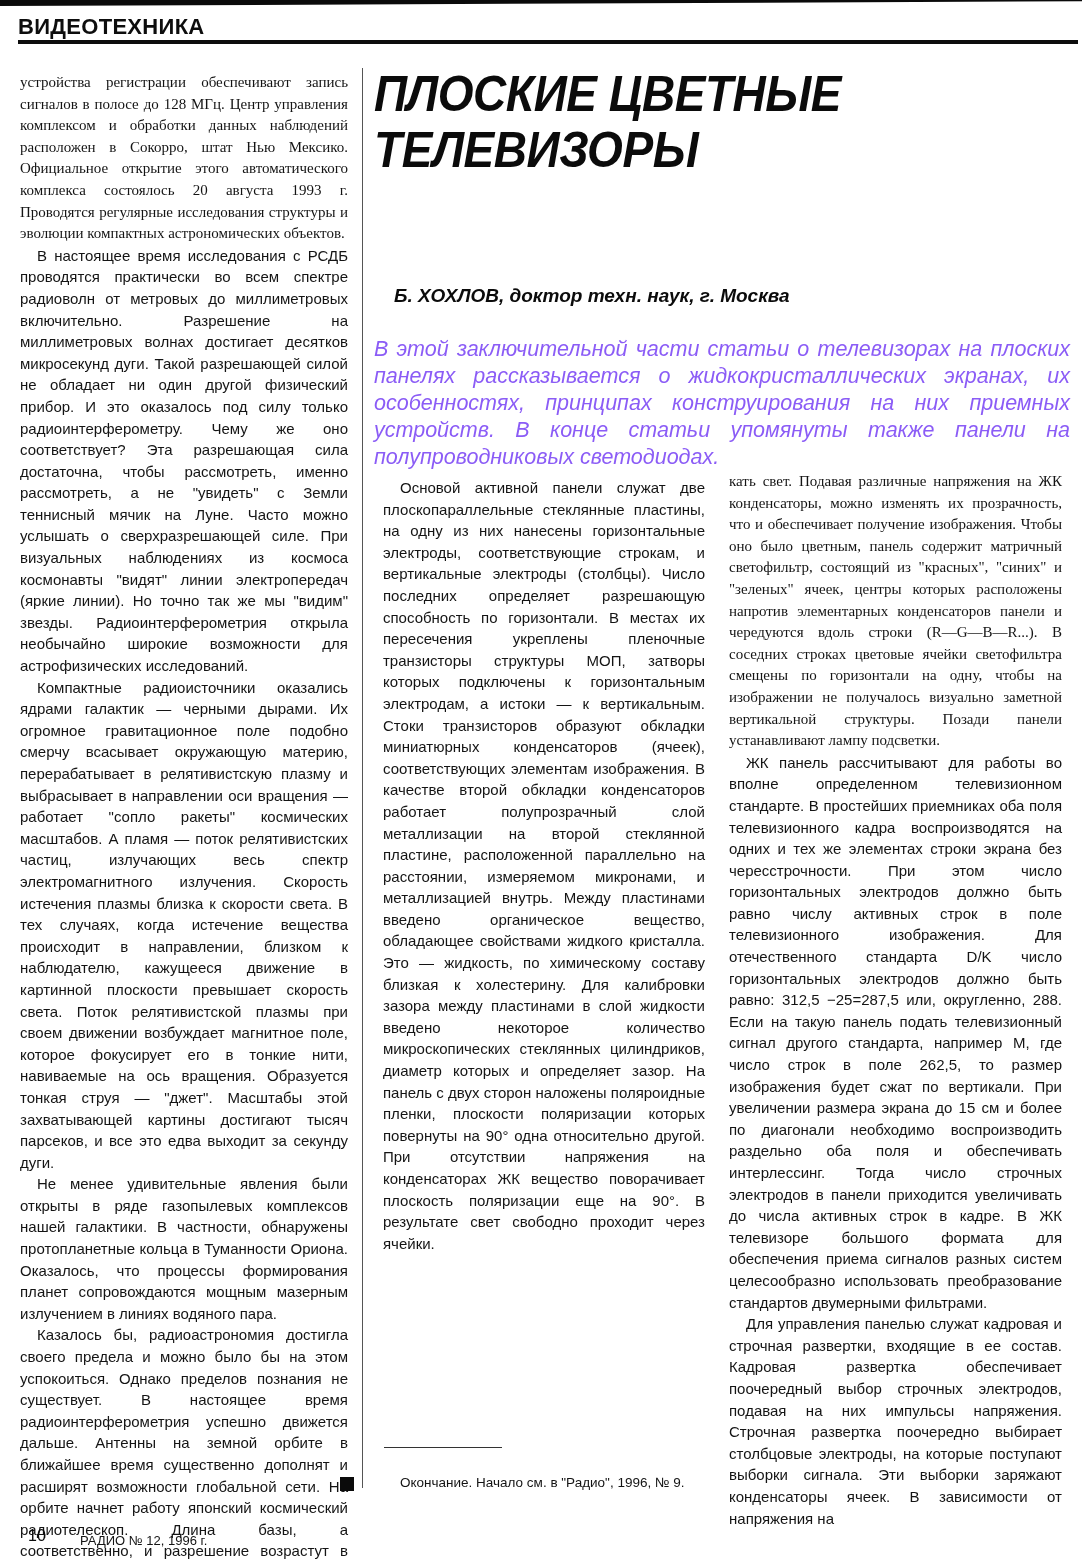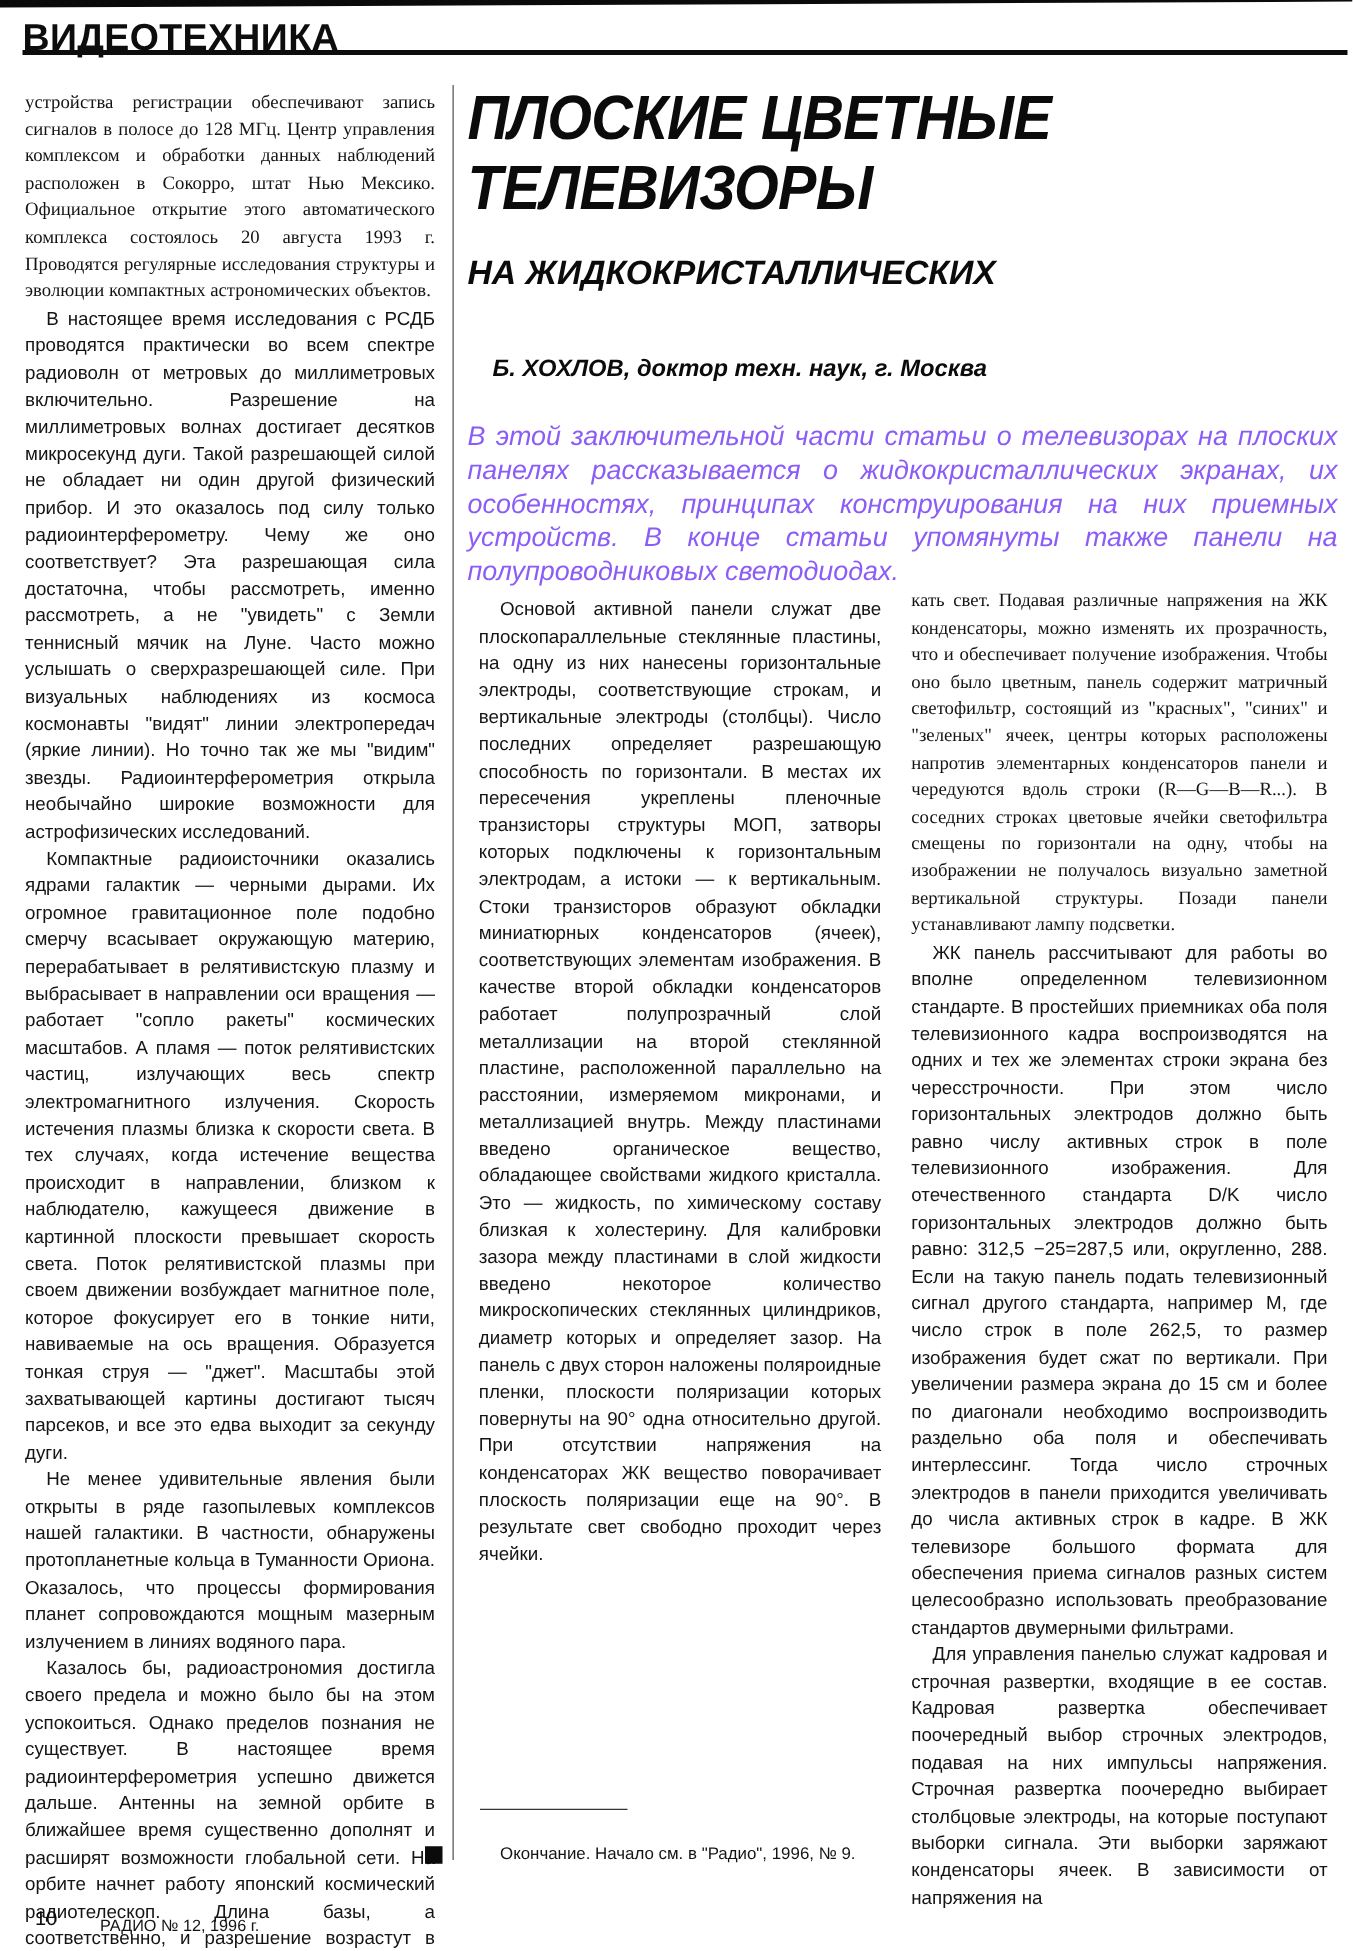--- a/index.html
+++ b/index.html
@@ -2,21 +2,21 @@
 <html><head>
 <meta charset="utf-8">
 <style>
   html, body { margin: 0; padding: 0; background: #ffffff; }
   body {
     width: 1082px; height: 1561px; position: relative; overflow: hidden;
     font-family: "Liberation Sans", sans-serif; color: #111111;
   }
   .top-bar { position: absolute; left: 0; top: 0; width: 1082px; height: 6px; background: #0a0a0a; transform: skewY(-0.25deg); transform-origin: left top; }
   .section-label {
-    position: absolute; left: 18px; top: 14px; font-weight: bold; font-size: 30px;
+    position: absolute; left: 18px; top: 14px; font-weight: bold; font-size: 22px;
     letter-spacing: 0.3px; color: #0d0d0d; text-align: center;
   }
   .section-rule { position: absolute; left: 18px; top: 40px; width: 1060px; height: 4px; background: #0d0d0d; }
   .col-rule { position: absolute; left: 362px; top: 68px; width: 1px; height: 1420px; background: #555; }
   .column {
     position: absolute; font-size: 15px; line-height: 21.6px; text-align: justify;
     color: #141414;
   }
   .column p { margin: 0; text-indent: 17px; }
   .column p.cont { text-indent: 0; font-family: Liberation Serif, serif; }
@@ -61,21 +61,20 @@
   <p>Не менее удивительные явления были открыты в ряде газопылевых комплексов нашей галактики. В частности, обнаружены протопланетные кольца в Туманности Ориона. Оказалось, что процессы формирования планет сопровождаются мощным мазерным излучением в линиях водяного пара.</p>
   <p>Казалось бы, радиоастрономия достигла своего предела и можно было бы на этом успокоиться. Однако пределов познания не существует. В настоящее время радиоинтерферометрия успешно движется дальше. Антенны на земной орбите в ближайшее время существенно дополнят и расширят возможности глобальной сети. На орбите начнет работу японский космический радиотелескоп. Длина базы, а соответственно, и разрешение возрастут в два-три раза. На подходе космический радиотелескоп, разрабатываемый у нас в стране, — проект "Радиоастрон". Наземно-космический радиоинтерферометр обеспечит измерения широкого спектра пространственных частот и позволит исследовать самые тонкие детали радиоизображений астрономических объектов.</p>
 </div>
 <div class="end-mark"></div>
 
 <div class="headline">
   <div>ПЛОСКИЕ ЦВЕТНЫЕ</div>
   <div>ТЕЛЕВИЗОРЫ</div>
 </div>
 <div class="subheadline">
-  <div>НА ЖИДКОКРИСТАЛЛИЧЕСКИХ</div>
 </div>
 <div class="byline">Б. ХОХЛОВ, доктор техн. наук, г. Москва</div>
 <div class="lead">В этой заключительной части статьи о телевизорах на плоских панелях рассказывается о жидкокристаллических экранах, их особенностях, принципах конструирования на них приемных устройств. В конце статьи упомянуты также панели на полупроводниковых светодиодах.</div>
 
 <div id="mid-col" class="column">
   <p>Основой активной панели служат две плоскопараллельные стеклянные пластины, на одну из них нанесены горизонтальные электроды, соответствующие строкам, и вертикальные электроды (столбцы). Число последних определяет разрешающую способность по горизонтали. В местах их пересечения укреплены пленочные транзисторы структуры МОП, затворы которых подключены к горизонтальным электродам, а истоки — к вертикальным. Стоки транзисторов образуют обкладки миниатюрных конденсаторов (ячеек), соответствующих элементам изображения. В качестве второй обкладки конденсаторов работает полупрозрачный слой металлизации на второй стеклянной пластине, расположенной параллельно на расстоянии, измеряемом микронами, и металлизацией внутрь. Между пластинами введено органическое вещество, обладающее свойствами жидкого кристалла. Это — жидкость, по химическому составу близкая к холестерину. Для калибровки зазора между пластинами в слой жидкости введено некоторое количество микроскопических стеклянных цилиндриков, диаметр которых и определяет зазор. На панель с двух сторон наложены поляроидные пленки, плоскости поляризации которых повернуты на 90° одна относительно другой. При отсутствии напряжения на конденсаторах ЖК вещество поворачивает плоскость поляризации еще на 90°. В результате свет свободно проходит через ячейки.</p>
 </div>
 
 <div id="right-col" class="column">
   <p class="cont">кать свет. Подавая различные напряжения на ЖК конденсаторы, можно изменять их прозрачность, что и обеспечивает получение изображения. Чтобы оно было цветным, панель содержит матричный светофильтр, состоящий из "красных", "синих" и "зеленых" ячеек, центры которых расположены напротив элементарных конденсаторов панели и чередуются вдоль строки (R—G—B—R...). В соседних строках цветовые ячейки светофильтра смещены по горизонтали на одну, чтобы на изображении не получалось визуально заметной вертикальной структуры. Позади панели устанавливают лампу подсветки.</p>

